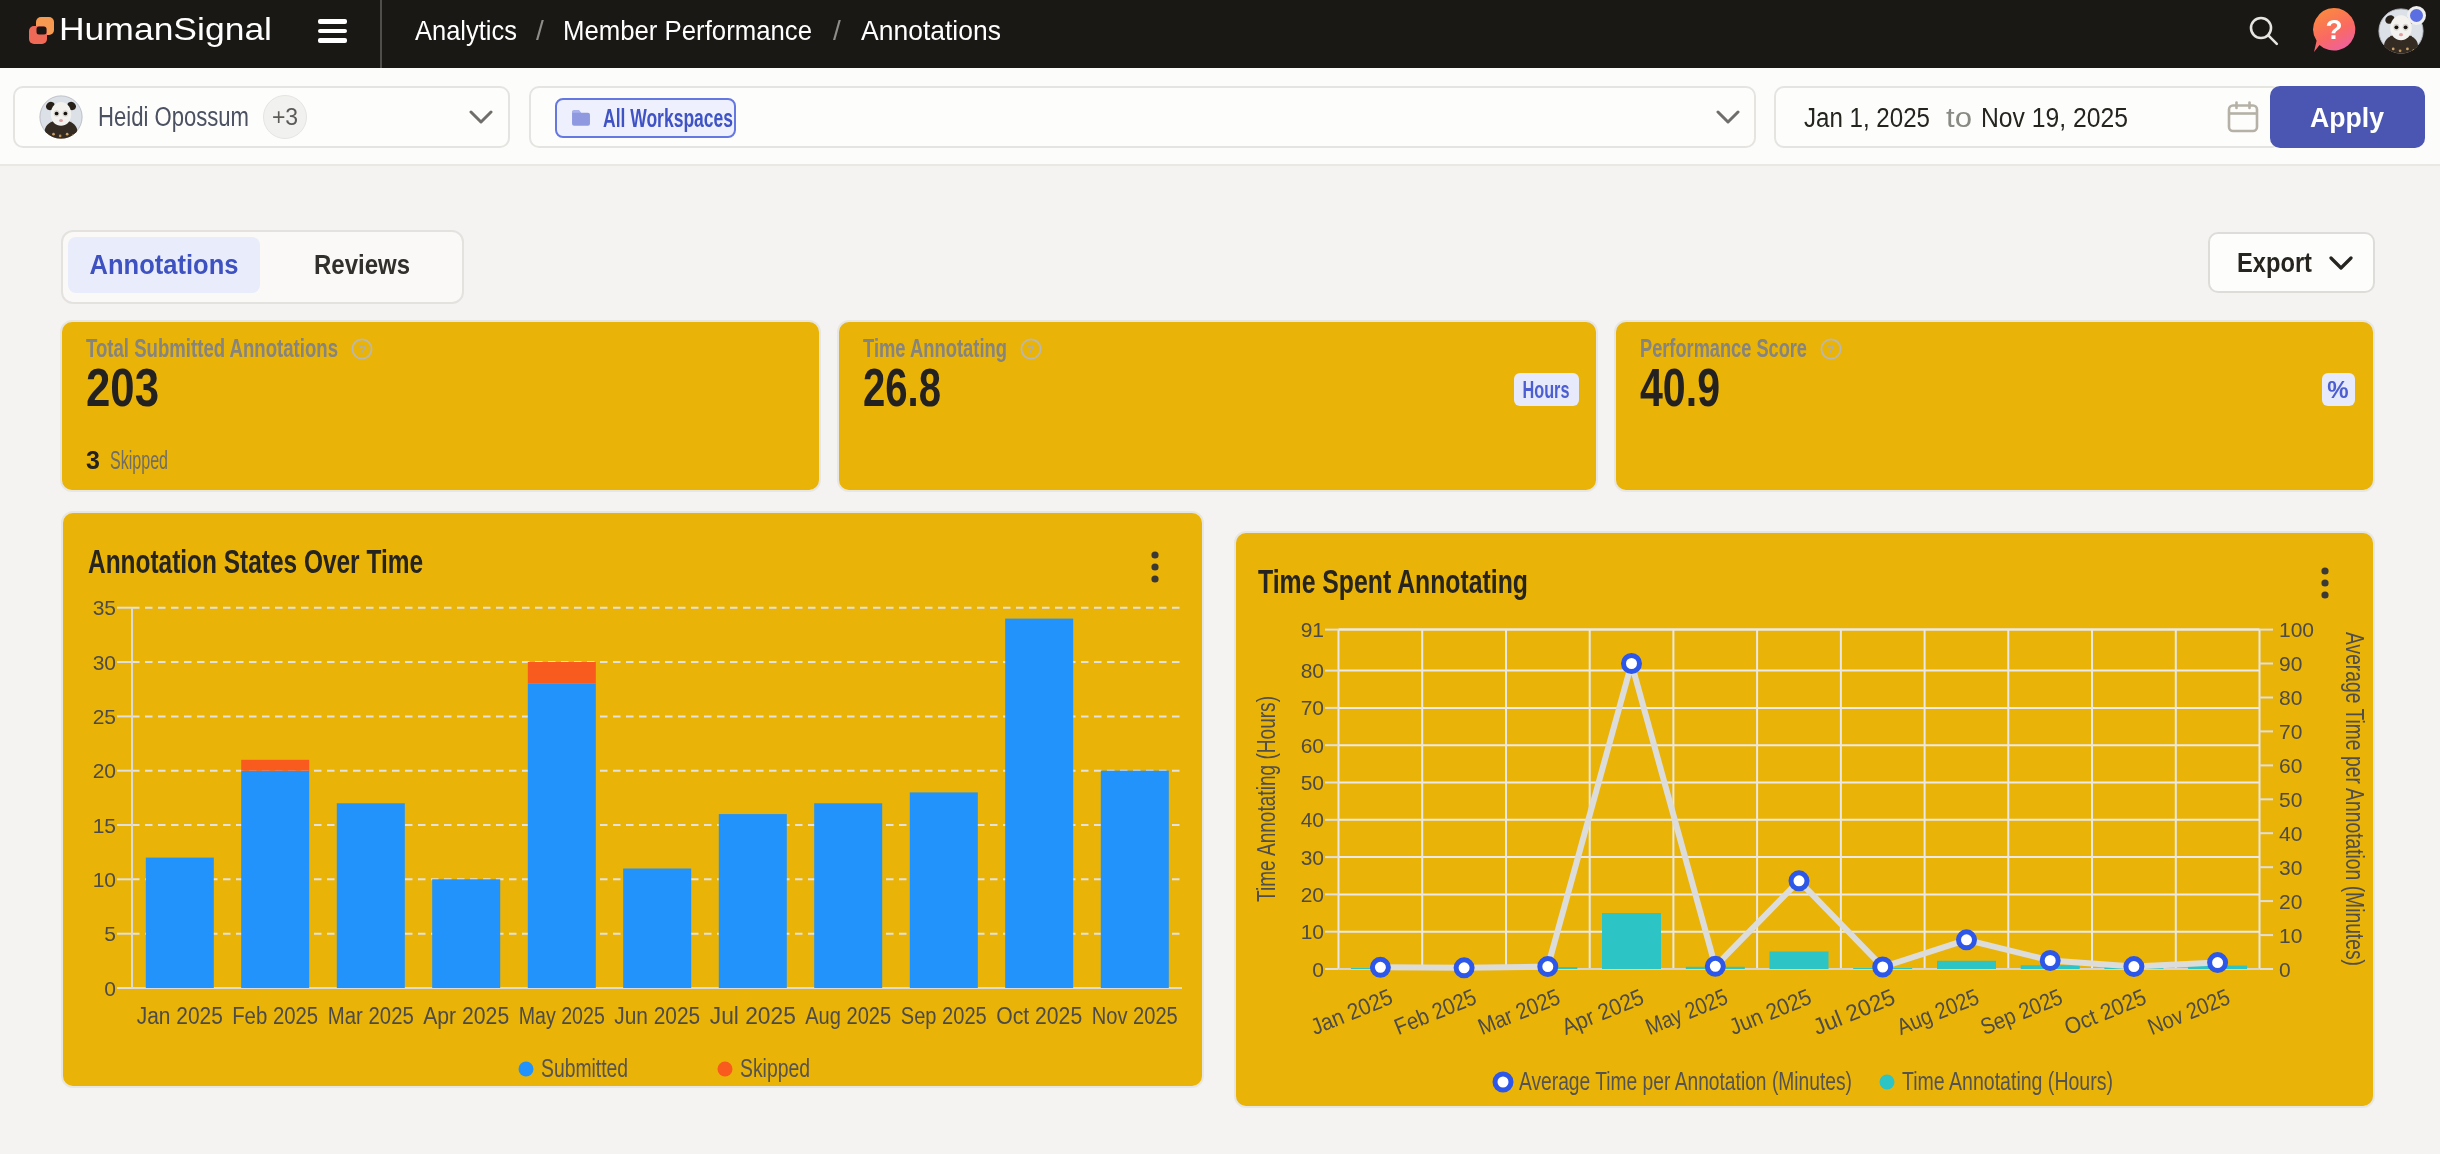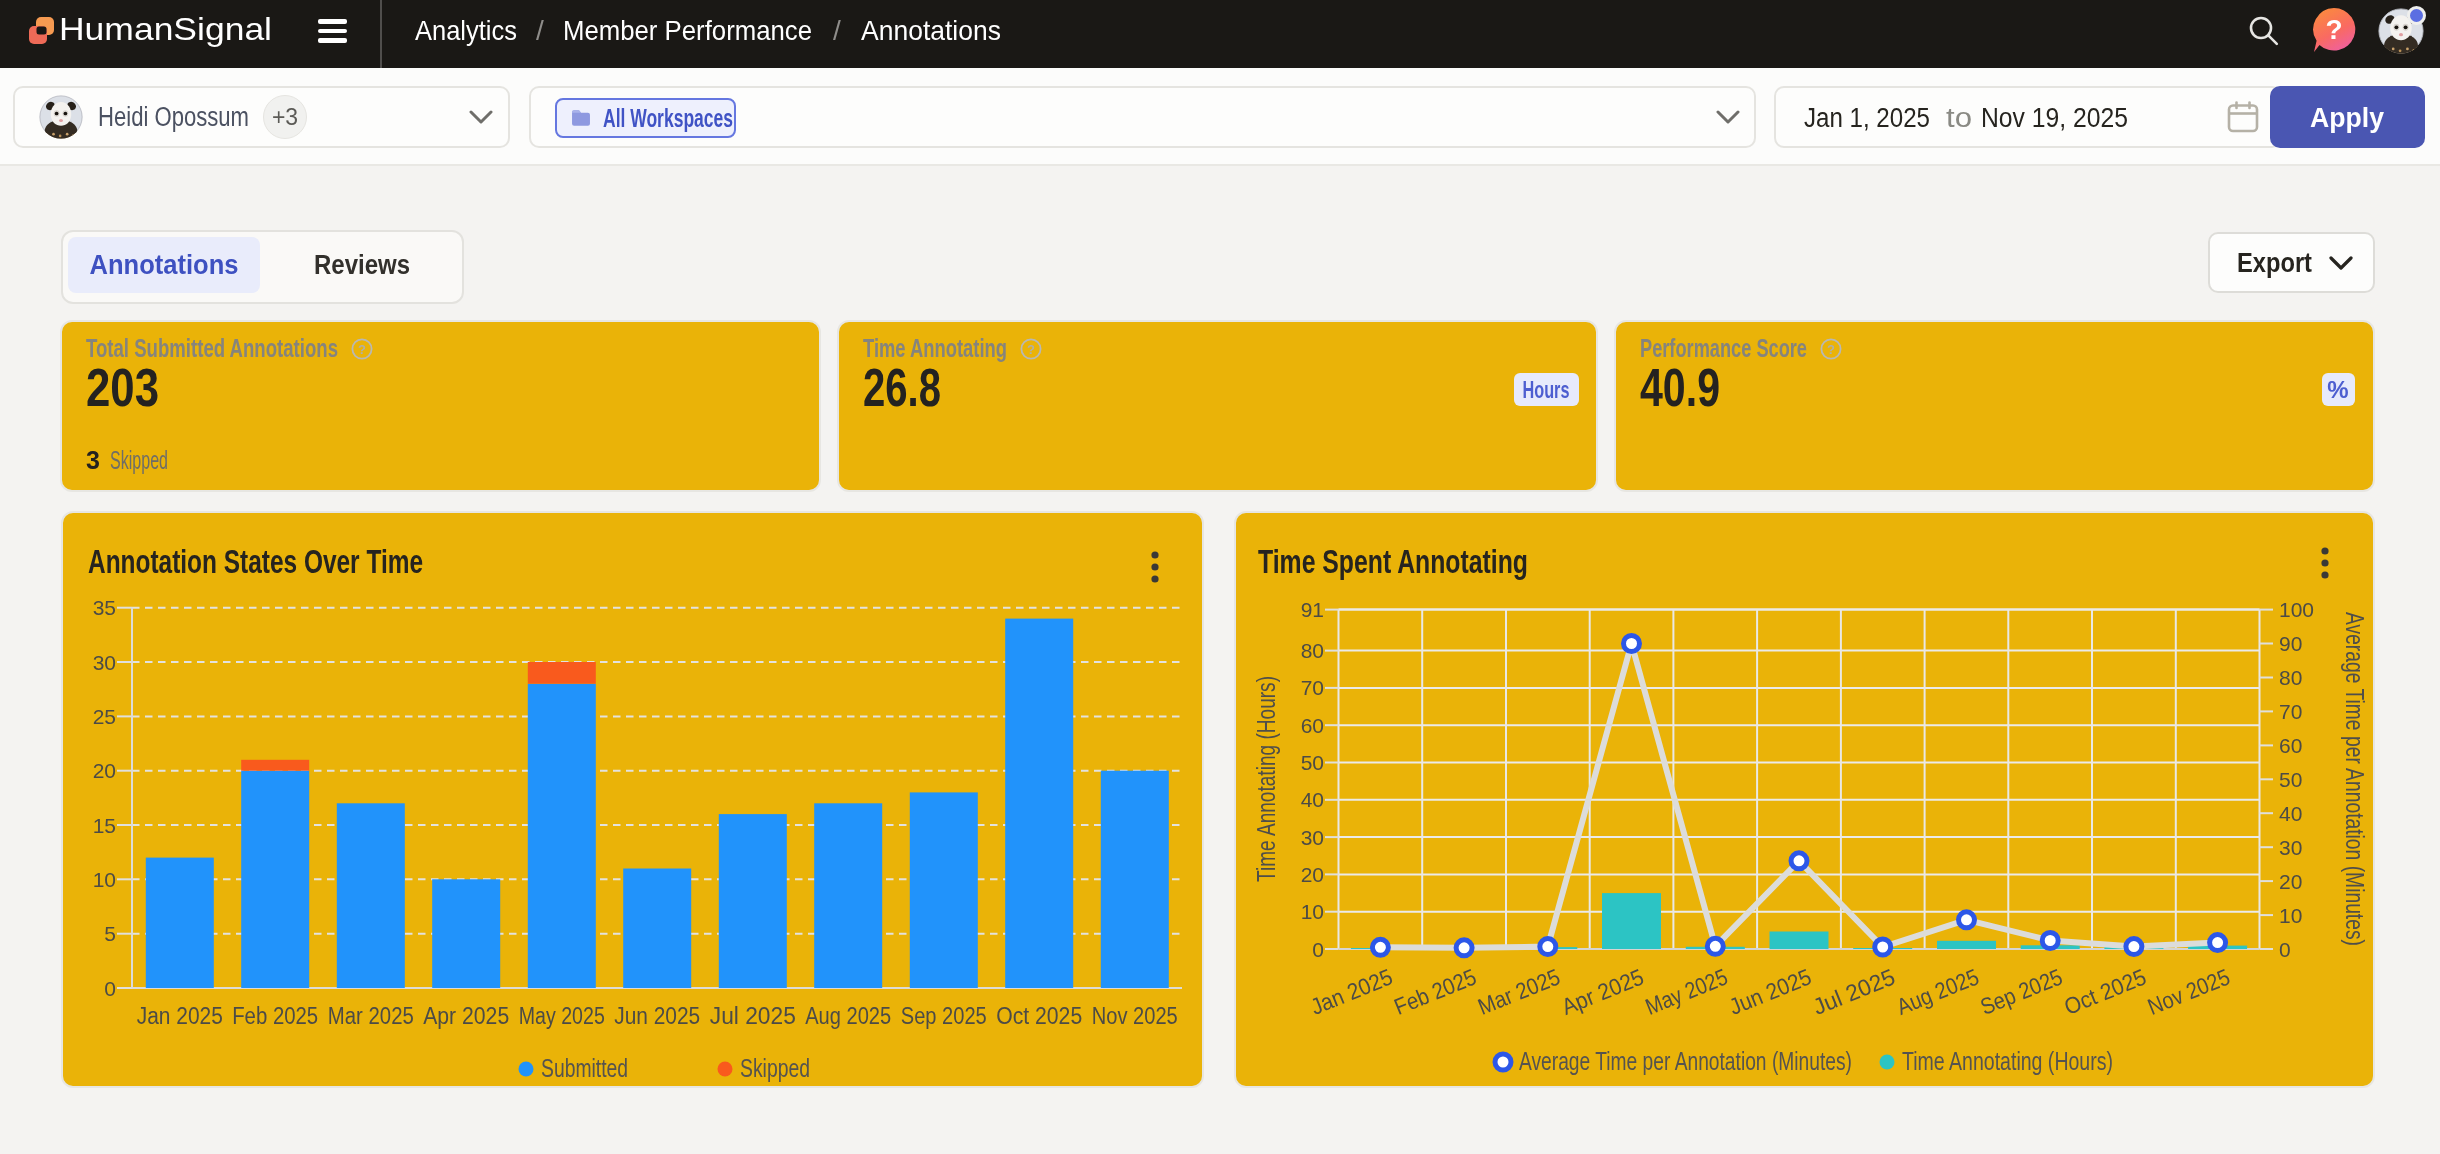--- a/index.html
+++ b/index.html
@@ -195,21 +195,21 @@
       <rect x="944.2" y="107.6" width="68" height="369.4" fill="#2193fb"></rect>
       <text x="978.2" y="513" font-size="23" fill="#4c4b47" text-anchor="middle" textLength="86" lengthAdjust="spacingAndGlyphs">Oct 2025</text>
       <rect x="1039.8" y="259.7" width="68" height="217.3" fill="#2193fb"></rect>
       <text x="1073.8" y="513" font-size="23" fill="#4c4b47" text-anchor="middle" textLength="86" lengthAdjust="spacingAndGlyphs">Nov 2025</text>
       <circle cx="465" cy="558" r="7.5" fill="#2193fb"></circle>
       <text x="480" y="566" font-size="26" fill="#55534f" textLength="87" lengthAdjust="spacingAndGlyphs">Submitted</text>
       <circle cx="664" cy="558" r="7.5" fill="#f95a1d"></circle>
       <text x="679" y="566" font-size="26" fill="#55534f" textLength="70" lengthAdjust="spacingAndGlyphs">Skipped</text>
     </svg>
   </div>
-<div class="card" style="left:1234px;top:511px;width:1141px;height:577px">
+<div class="card" style="left:1234px;top:531px;width:1141px;height:577px">
     <svg width="1141" height="577" viewBox="0 0 1141 577" style="position:absolute;left:-2px;top:-2px">
       <text x="24" y="62" font-size="34" font-weight="700" fill="#26241f" textLength="270" lengthAdjust="spacingAndGlyphs">Time Spent Annotating</text>
       <circle cx="1091" cy="40" r="3.6" fill="#3a3936"></circle>
       <circle cx="1091" cy="52" r="3.6" fill="#3a3936"></circle>
       <circle cx="1091" cy="64" r="3.6" fill="#3a3936"></circle>
       <line x1="104.5" y1="400.7" x2="1025.5" y2="400.7" stroke="#ebeae8" stroke-width="2"></line>
       <line x1="104.5" y1="363.4" x2="1025.5" y2="363.4" stroke="#ebeae8" stroke-width="2"></line>
       <line x1="104.5" y1="326.1" x2="1025.5" y2="326.1" stroke="#ebeae8" stroke-width="2"></line>
       <line x1="104.5" y1="288.8" x2="1025.5" y2="288.8" stroke="#ebeae8" stroke-width="2"></line>
       <line x1="104.5" y1="251.5" x2="1025.5" y2="251.5" stroke="#ebeae8" stroke-width="2"></line>

